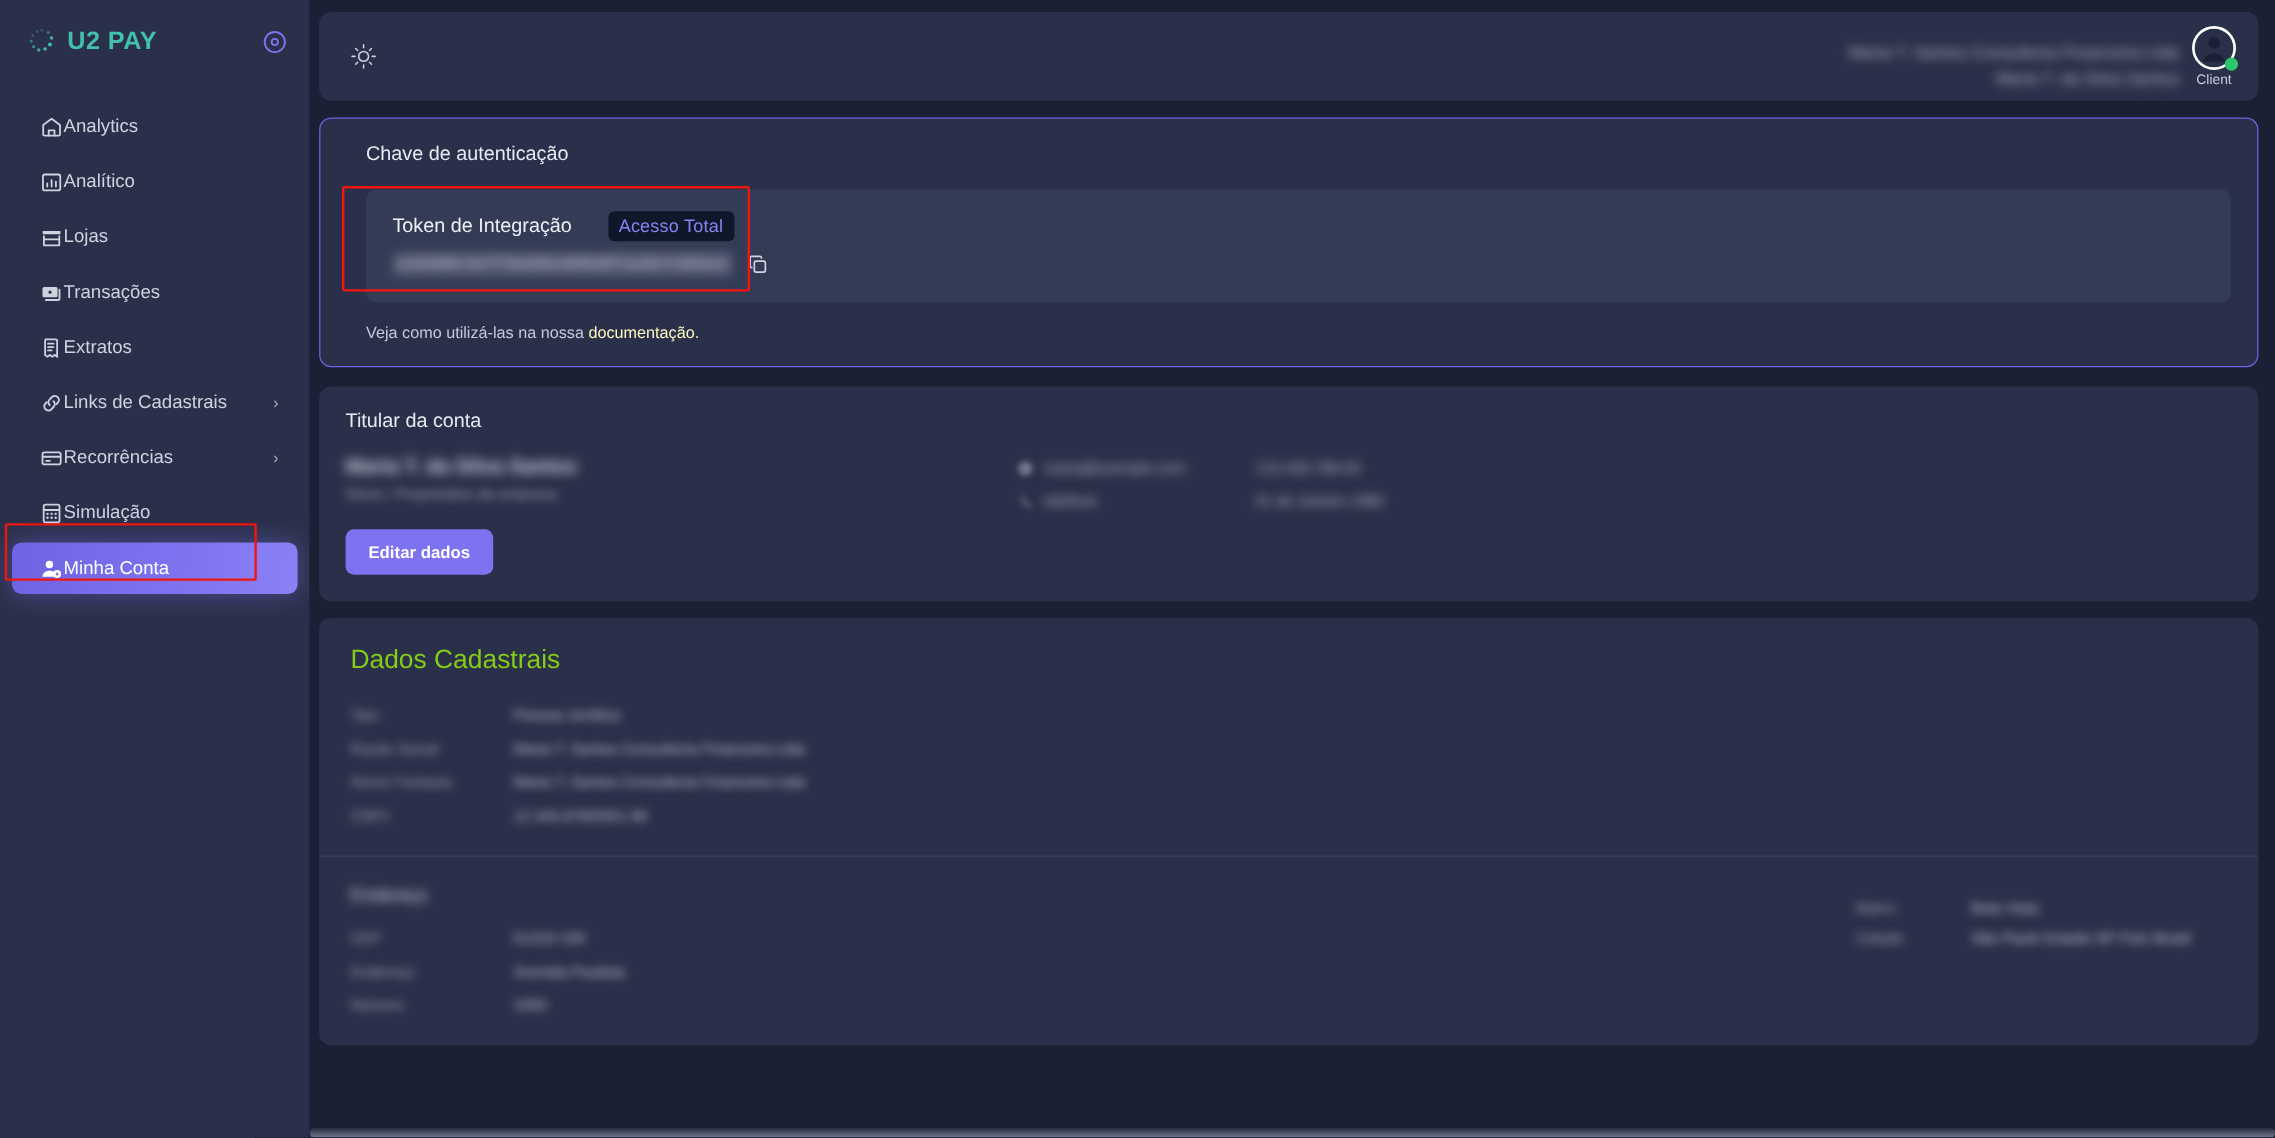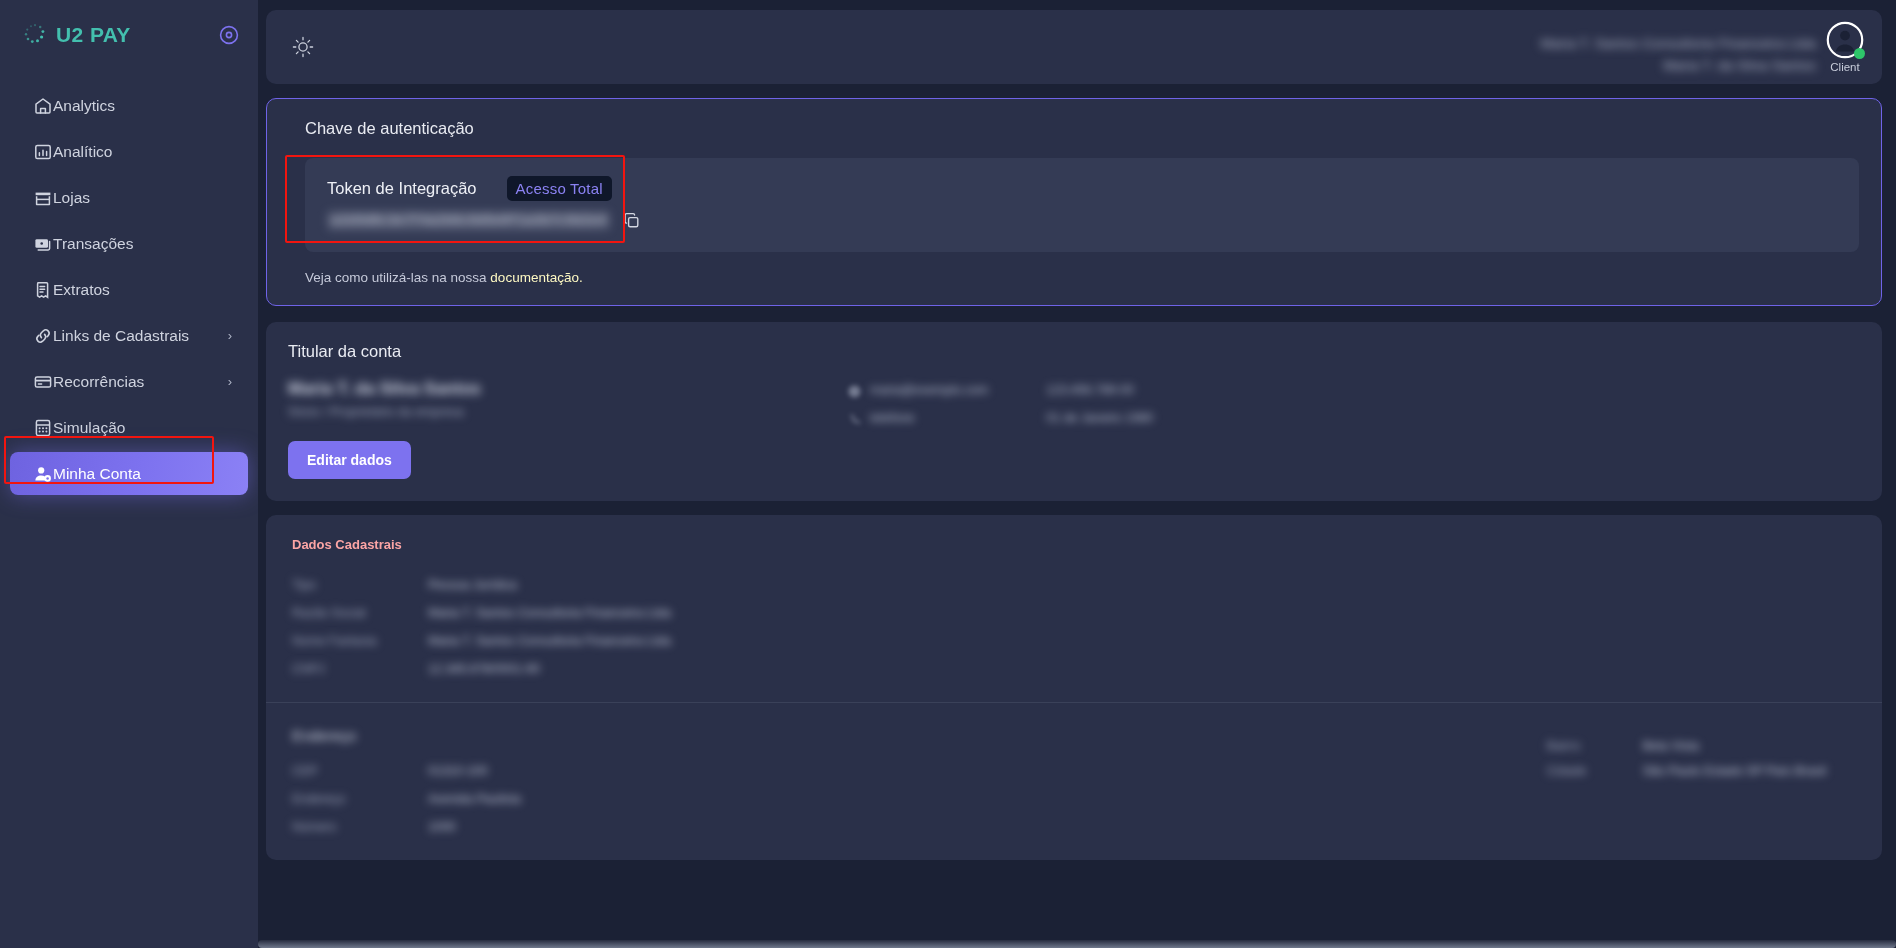--- a/index.html
+++ b/index.html
@@ -130,21 +130,21 @@
     font-weight: bold; cursor: pointer; font-family: "Liberation Sans", sans-serif;
   }
   .holder-cols { display: flex; gap: 58px; padding-top: 4px; }
   .info-col { display: flex; flex-direction: column; gap: 14px; }
   .info-row { display: flex; align-items: center; gap: 9px; }
   .mini-ico { width: 13px; height: 13px; filter: blur(2.6px); opacity: .55; }
   .info-val { filter: blur(4.4px); font-size: 12.5px; color: #b2b9cc; white-space: nowrap; }
 
   
   .reg-card { padding: 22px 26px 26px 26px; }
-  .reg-title { font-size: 13px; color: #fca5a5; font-weight: bold; }
+  .reg-title { font-size: 22px; color: #84cc16; }
   .kv-table { margin-top: 26px; display: flex; flex-direction: column; gap: 14px; }
   .kv-row { display: flex; }
   .kv-key { width: 136px; filter: blur(4.2px); font-size: 12.5px; color: #9aa1b7; }
   .kv-val { filter: blur(4.2px); font-size: 12.5px; color: #bcc2d4; }
   .divider { height: 1px; background: #3a4159; margin: 26px -26px 0 -26px; }
 
   
   .addr-card { padding: 24px 26px 26px 26px; position: relative; }
   .addr-title { filter: blur(4.4px); font-size: 15px; color: #cdd2e0; }
   .addr-right {

